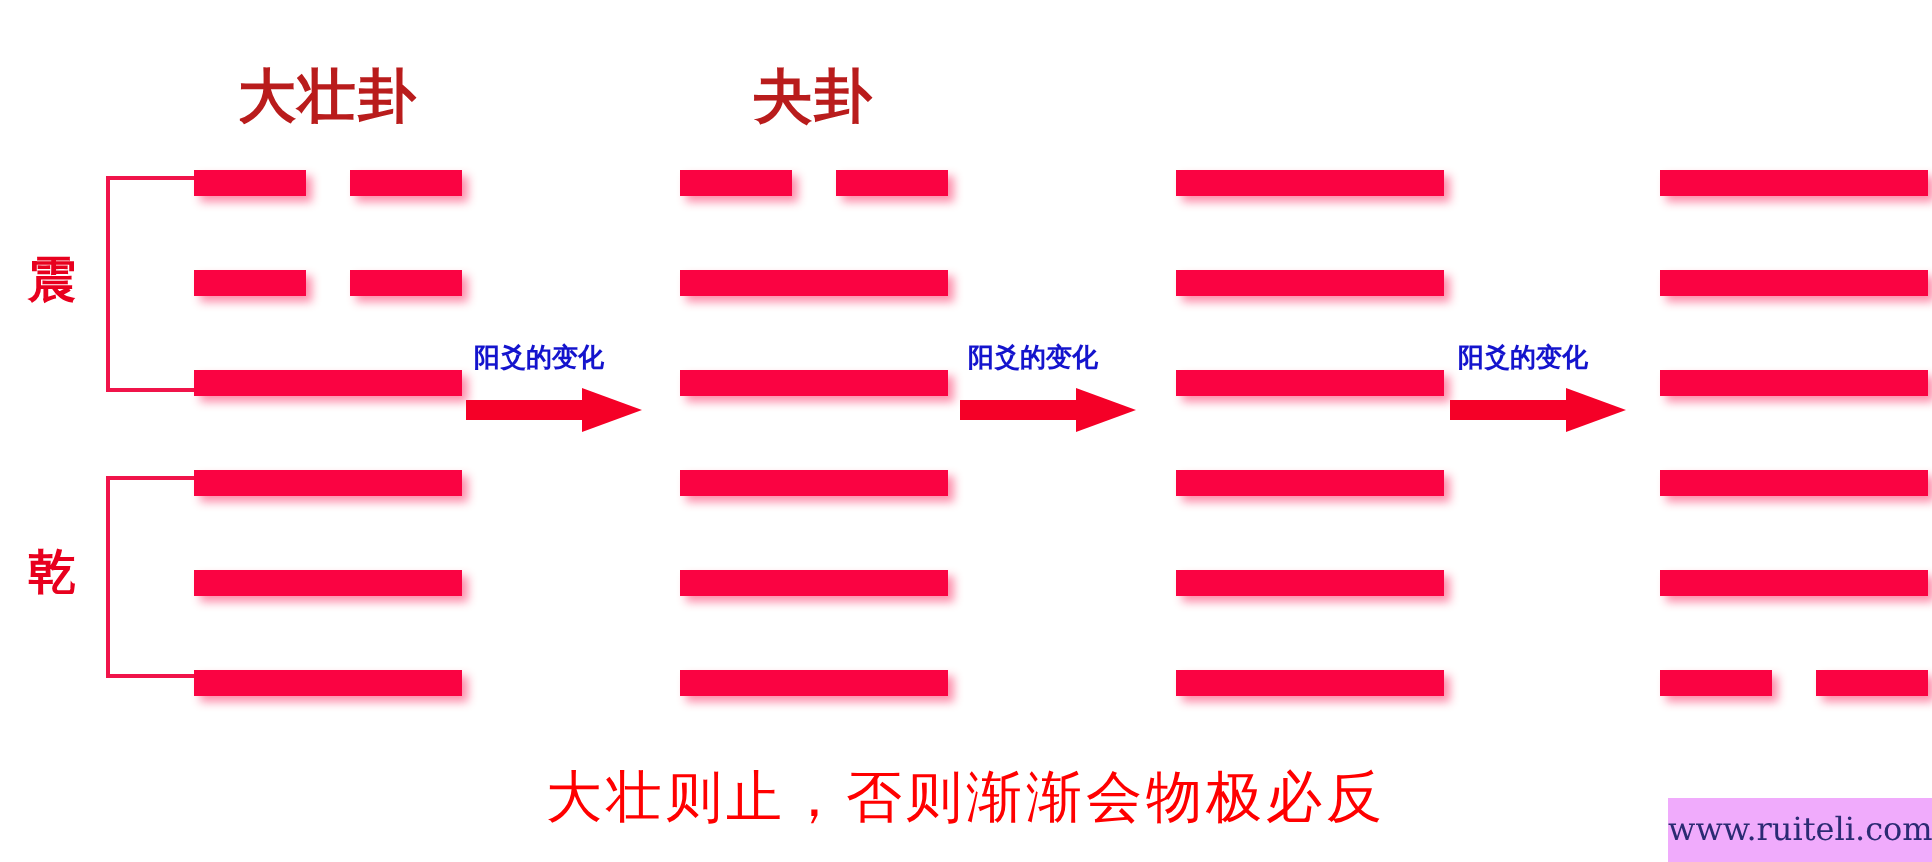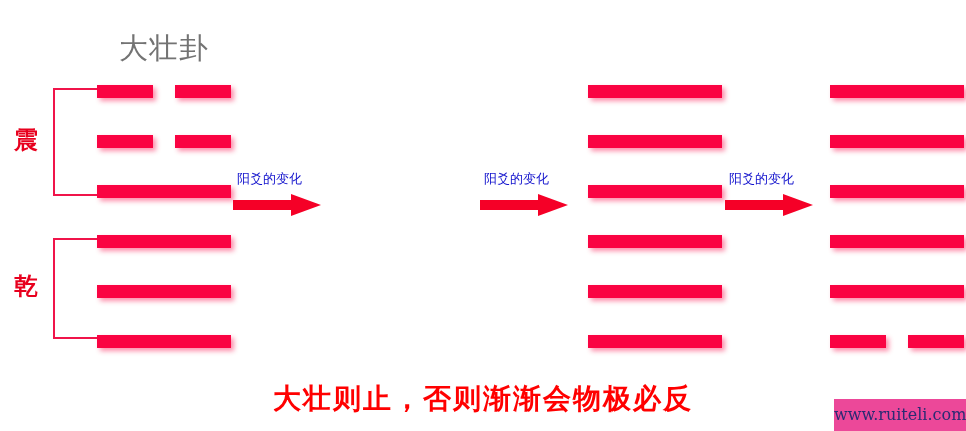--- a/index.html
+++ b/index.html
@@ -10,23 +10,23 @@
     overflow:hidden;
     position:relative;
   }
   #stage{position:relative;width:966px;height:431px;}
 
   
   .hexagram{position:absolute;top:0;width:140px;height:370px;}
   .hex-title{
     position:absolute;top:33px;left:0;width:134px;
     text-align:center;
-    color:#737373;
+    color:#b91c1c;
     font-size:29px;
-    font-weight:normal;
+    font-weight:bold;
     letter-spacing:1px;
     line-height:30px;
     white-space:nowrap;
     text-shadow:0 0 0 transparent;
   }
   .lines{position:absolute;top:78px;left:0;width:134px;}
   .line-row{position:relative;height:50px;}
   .line-row.last{height:46px;}
   .yang,.yin-seg{
     position:absolute;
@@ -54,21 +54,21 @@
     line-height:24px;
     white-space:nowrap;
   }
 
   
   .arrow-group{position:absolute;}
   .arrow-label{
     position:absolute;top:0;left:4px;
     color:#1414cd;
     font-size:13px;
-    font-weight:normal;
+    font-weight:bold;
     white-space:nowrap;
     letter-spacing:0px;
   }
   .arrow{position:absolute;top:24px;left:0;width:88px;height:22px;}
   .arrow .shaft{
     position:absolute;left:0;top:6px;
     width:62px;height:10px;background:#f50027;
   }
   .arrow .head{
     position:absolute;left:58px;top:0;
@@ -78,31 +78,31 @@
     border-left:30px solid #f50027;
   }
 
   
   .caption{
     position:absolute;
     left:0;width:966px;top:380px;
     text-align:center;
     color:#ff0000;
     font-size:28px;
-    font-weight:bold;
+    font-weight:normal;
     letter-spacing:2px;
     white-space:nowrap;
   }
 
   
   .watermark{
     position:absolute;
     left:834px;top:399px;
     width:132px;height:32px;
-    background:#ec4899;
+    background:#f0abfc;
     color:#2b2b73;
     font-family:"DejaVu Serif","Liberation Serif",serif;
     font-size:16px;
     line-height:32px;
     text-align:center;
     white-space:nowrap;
   }
 </style>
 </head>
 <body>
@@ -142,20 +142,44 @@
   </div>
 
   <div class="arrow-group" style="left:233px;top:170px;">
     <div class="arrow-label">阳爻的变化</div>
     <div class="arrow">
       <div class="shaft"></div>
         <div class="head"></div>
     </div>
   </div>
 
+  <div class="hexagram" style="left:340px;">
+    <div class="hex-title">夬卦</div>
+    <div class="lines">
+      <div class="line-row">
+        <div class="yin-seg l"></div>
+        <div class="yin-seg r"></div>
+      </div>
+      <div class="line-row">
+        <div class="yang"></div>
+      </div>
+      <div class="line-row">
+        <div class="yang"></div>
+      </div>
+      <div class="line-row">
+        <div class="yang"></div>
+      </div>
+      <div class="line-row">
+        <div class="yang"></div>
+      </div>
+      <div class="line-row last">
+        <div class="yang"></div>
+      </div>
+    </div>
+  </div>
 
   <div class="arrow-group" style="left:480px;top:170px;">
     <div class="arrow-label">阳爻的变化</div>
     <div class="arrow">
       <div class="shaft"></div>
         <div class="head"></div>
     </div>
   </div>
 
   <div class="hexagram" style="left:588px;">

